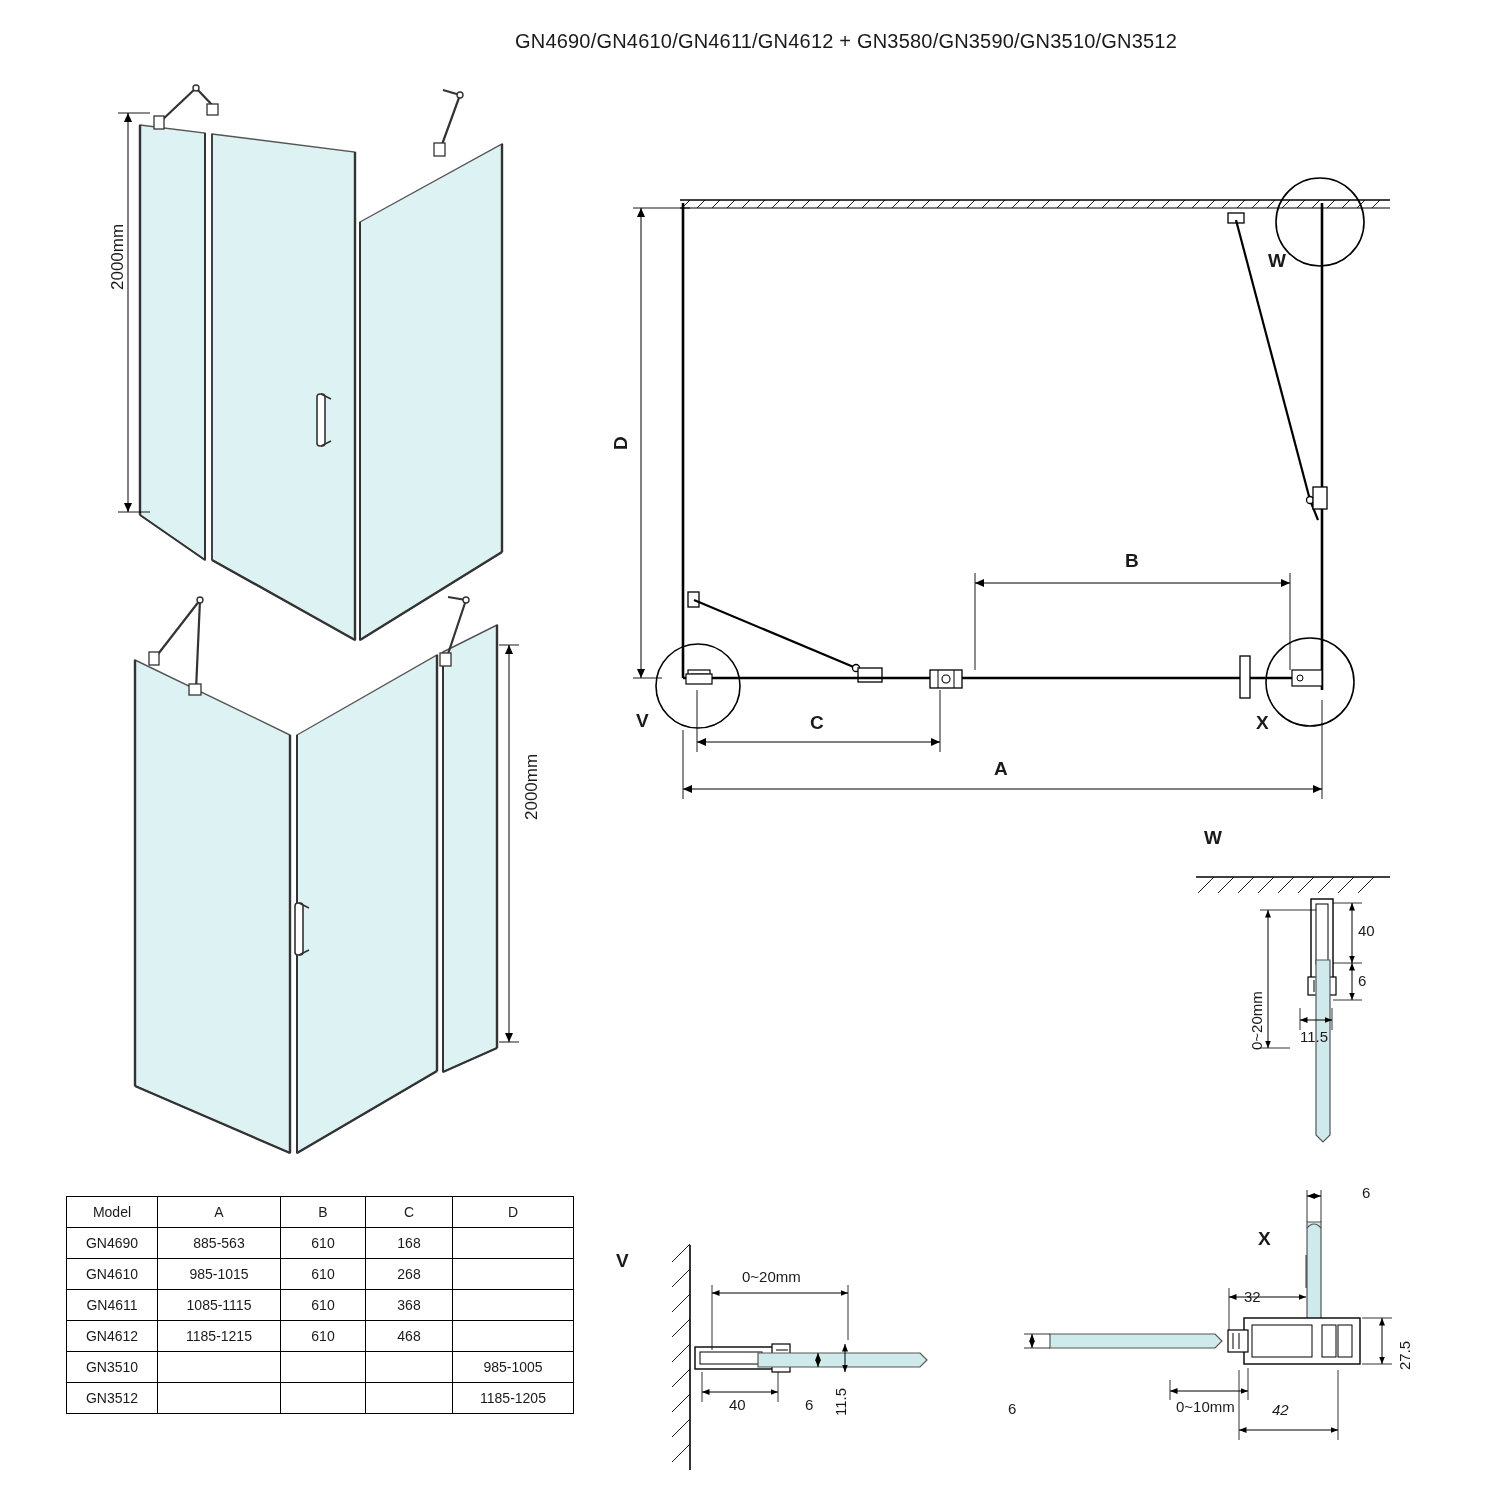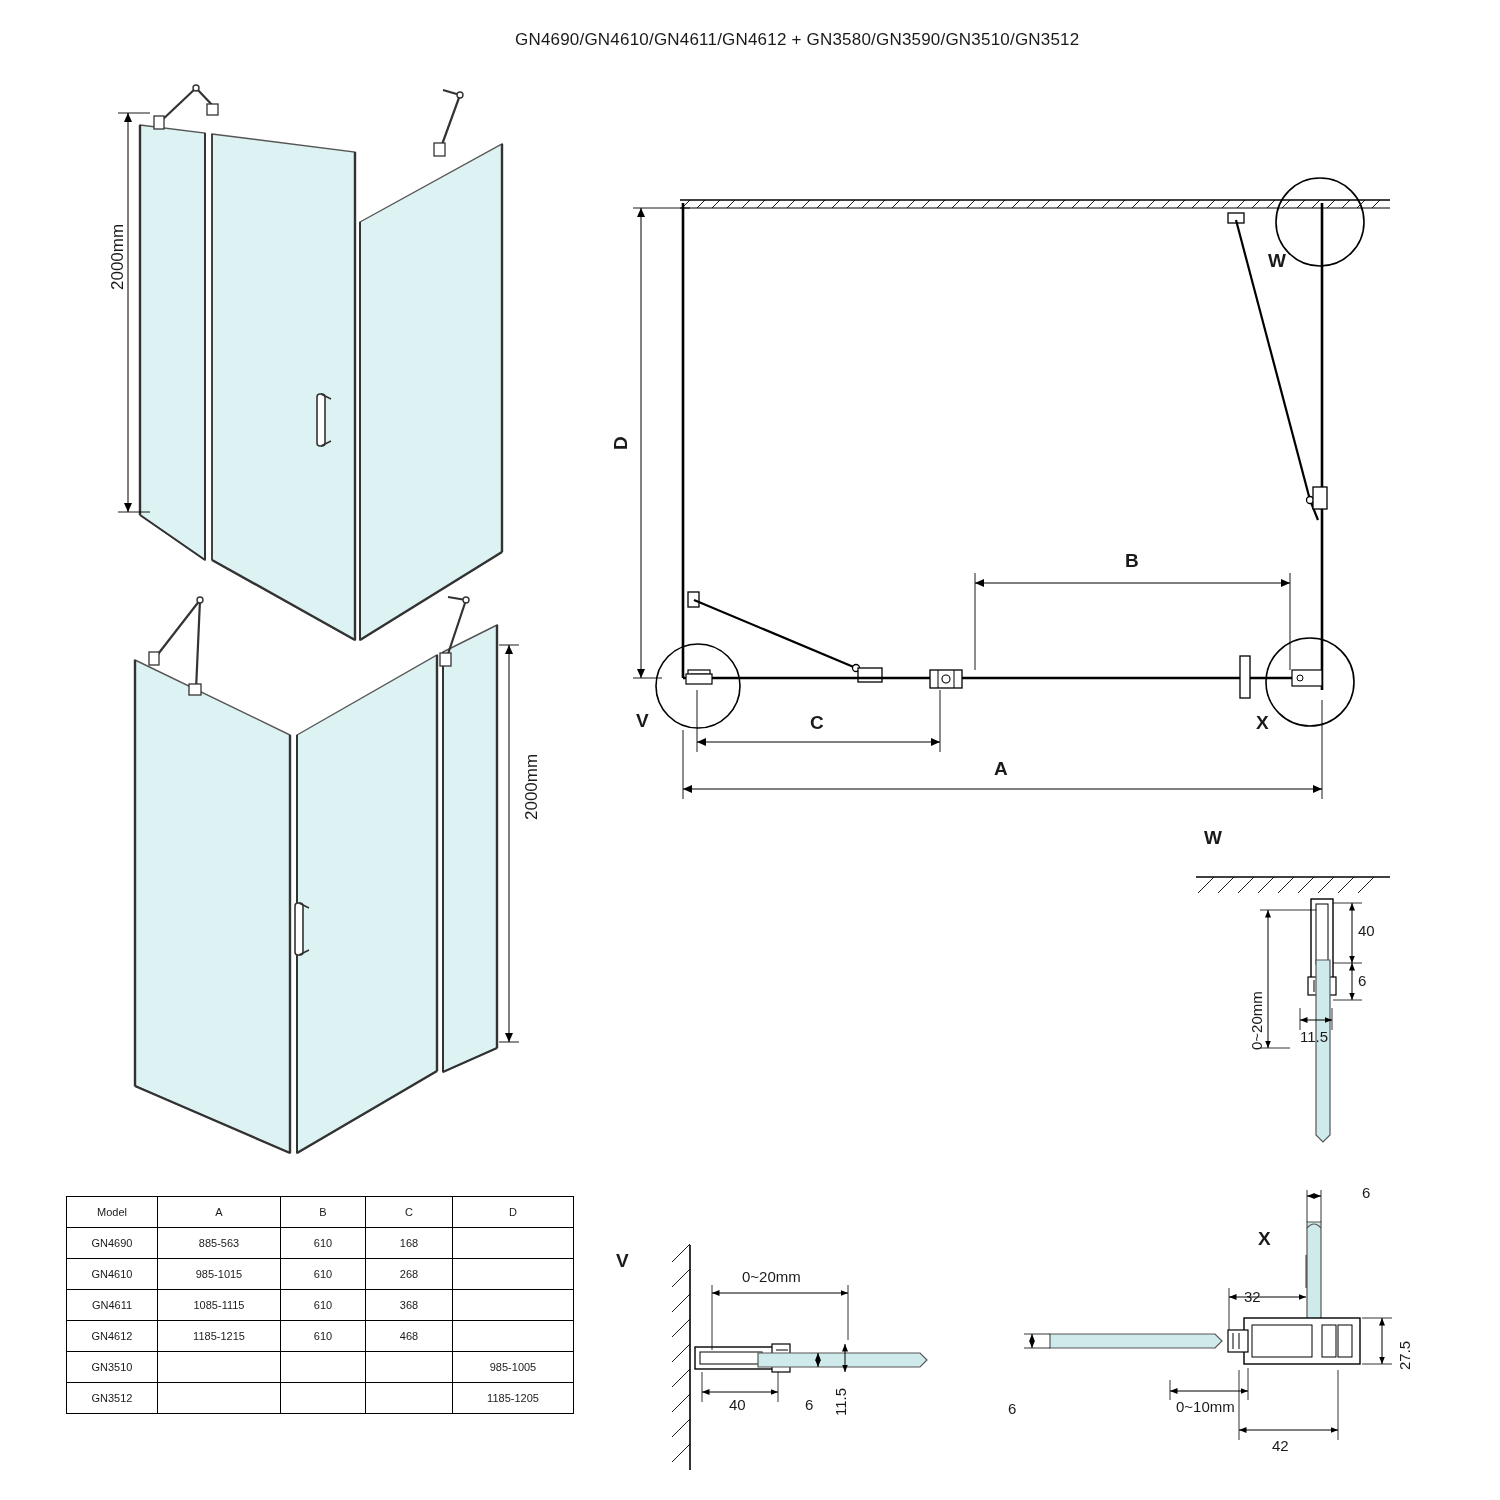--- a/index.html
+++ b/index.html
@@ -7,30 +7,30 @@
     width:1500px;height:1500px;
     background:#ffffff;
     font-family:"Liberation Sans", sans-serif;
     color:#1a1a1a;
     position:relative;
     overflow:hidden;
   }
   .abs{position:absolute;}
   #title{
     left:515px;top:30px;
-    font-size:17px;
+    font-size:20px;
     letter-spacing:0.2px;
     white-space:nowrap;
   }
   svg{position:absolute;left:0;top:0;}
   
   #spec-table{
     left:66px;top:1196px;
     border-collapse:collapse;
-    font-size:11px;
+    font-size:14px;
   }
   #spec-table td,#spec-table th{
     border:1px solid #000;
     height:30px;
     text-align:center;
     font-weight:normal;
     padding:0 4px;
   }
   #spec-table th:nth-child(1),#spec-table td:nth-child(1){width:82px;}
   #spec-table th:nth-child(2),#spec-table td:nth-child(2){width:114px;}
@@ -385,21 +385,21 @@
 <div class="abs dim-s" style="left:729px;top:1396px;">40</div>
 <div class="abs dim-s" style="left:805px;top:1396px;">6</div>
 <div class="abs dim-s" style="left:832px;top:1416px;transform:rotate(-90deg);transform-origin:left top;white-space:nowrap;">11.5</div>
 
 <div class="abs lbl" style="left:1258px;top:1228px;">X</div>
 <div class="abs dim-s" style="left:1362px;top:1184px;">6</div>
 <div class="abs dim-s" style="left:1244px;top:1278px;margin-top:10px;">32</div>
 <div class="abs dim-s" style="left:1396px;top:1370px;transform:rotate(-90deg);transform-origin:left top;white-space:nowrap;">27.5</div>
 <div class="abs dim-s" style="left:1008px;top:1400px;">6</div>
 <div class="abs dim-s" style="left:1176px;top:1398px;text-align:center;">0~10mm</div>
-<div class="abs dim-s" style="left:1272px;top:1437px;">42</div>
+<div class="abs dim-s" style="left:1272px;top:1401px;font-style:italic;">42</div>
 
 <table class="abs" id="spec-table">
   <thead>
     <tr>
       <th>Model</th>
       <th>A</th>
       <th>B</th>
       <th>C</th>
       <th>D</th>
     </tr>

